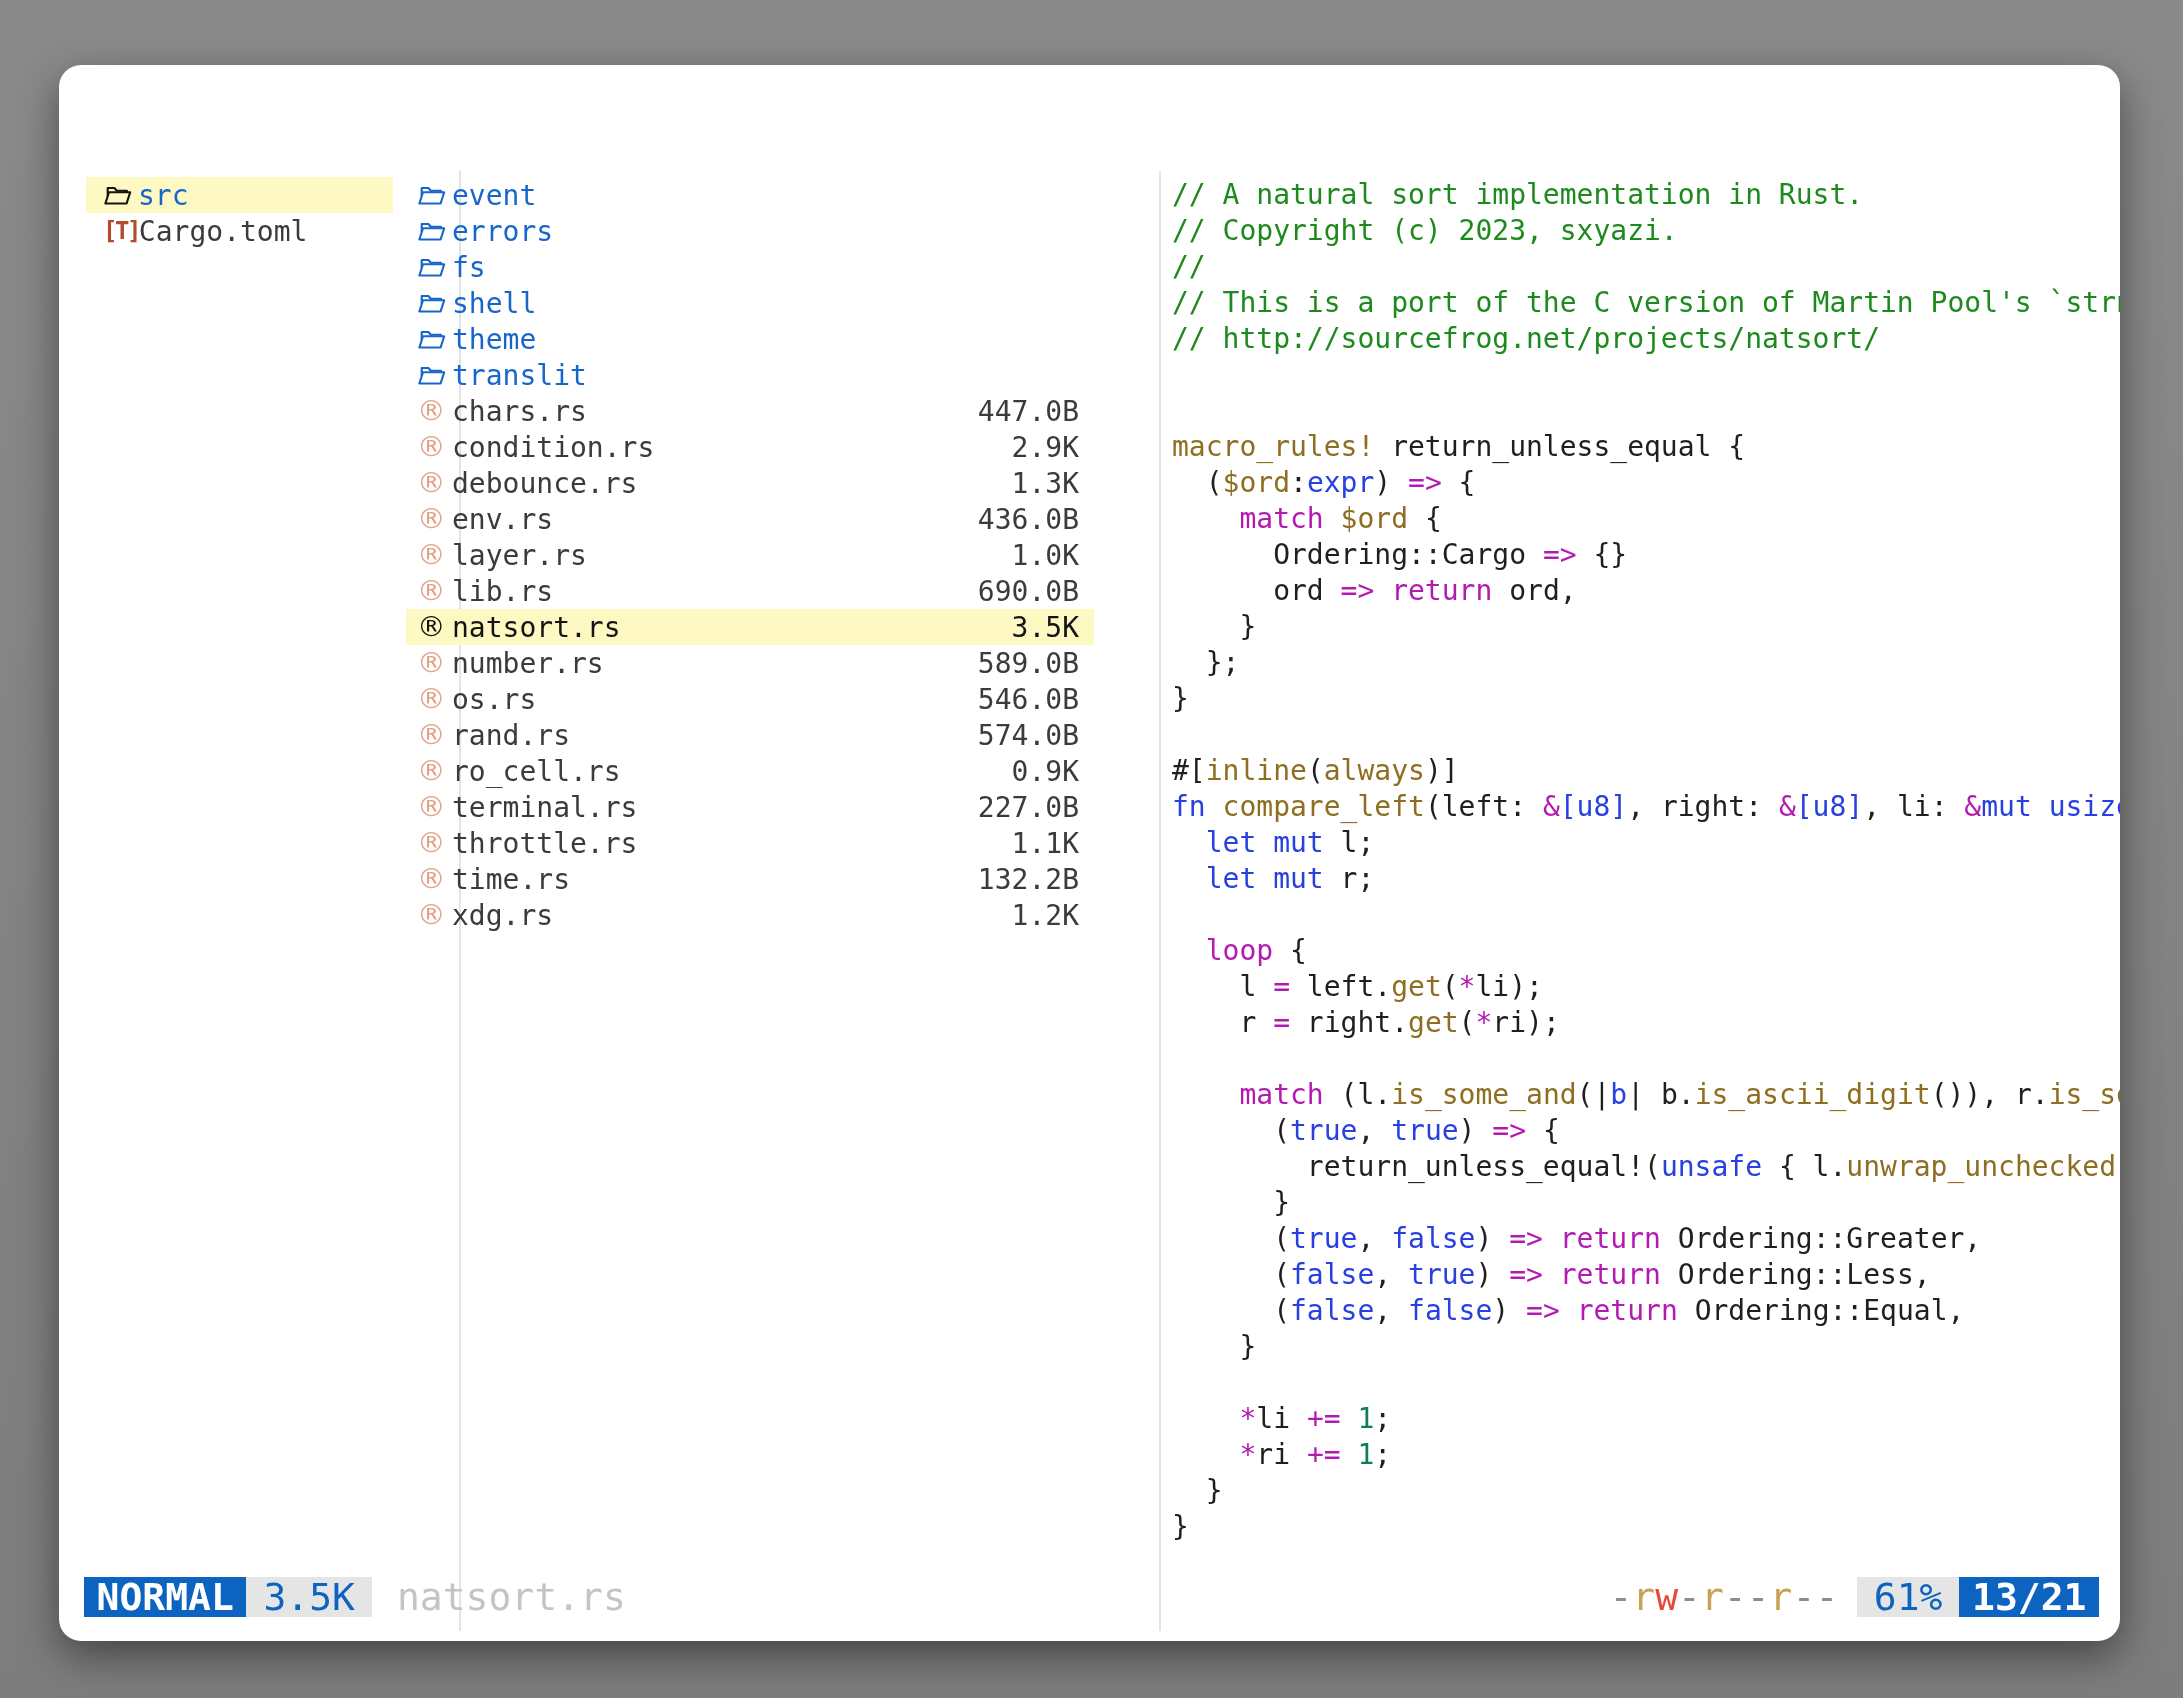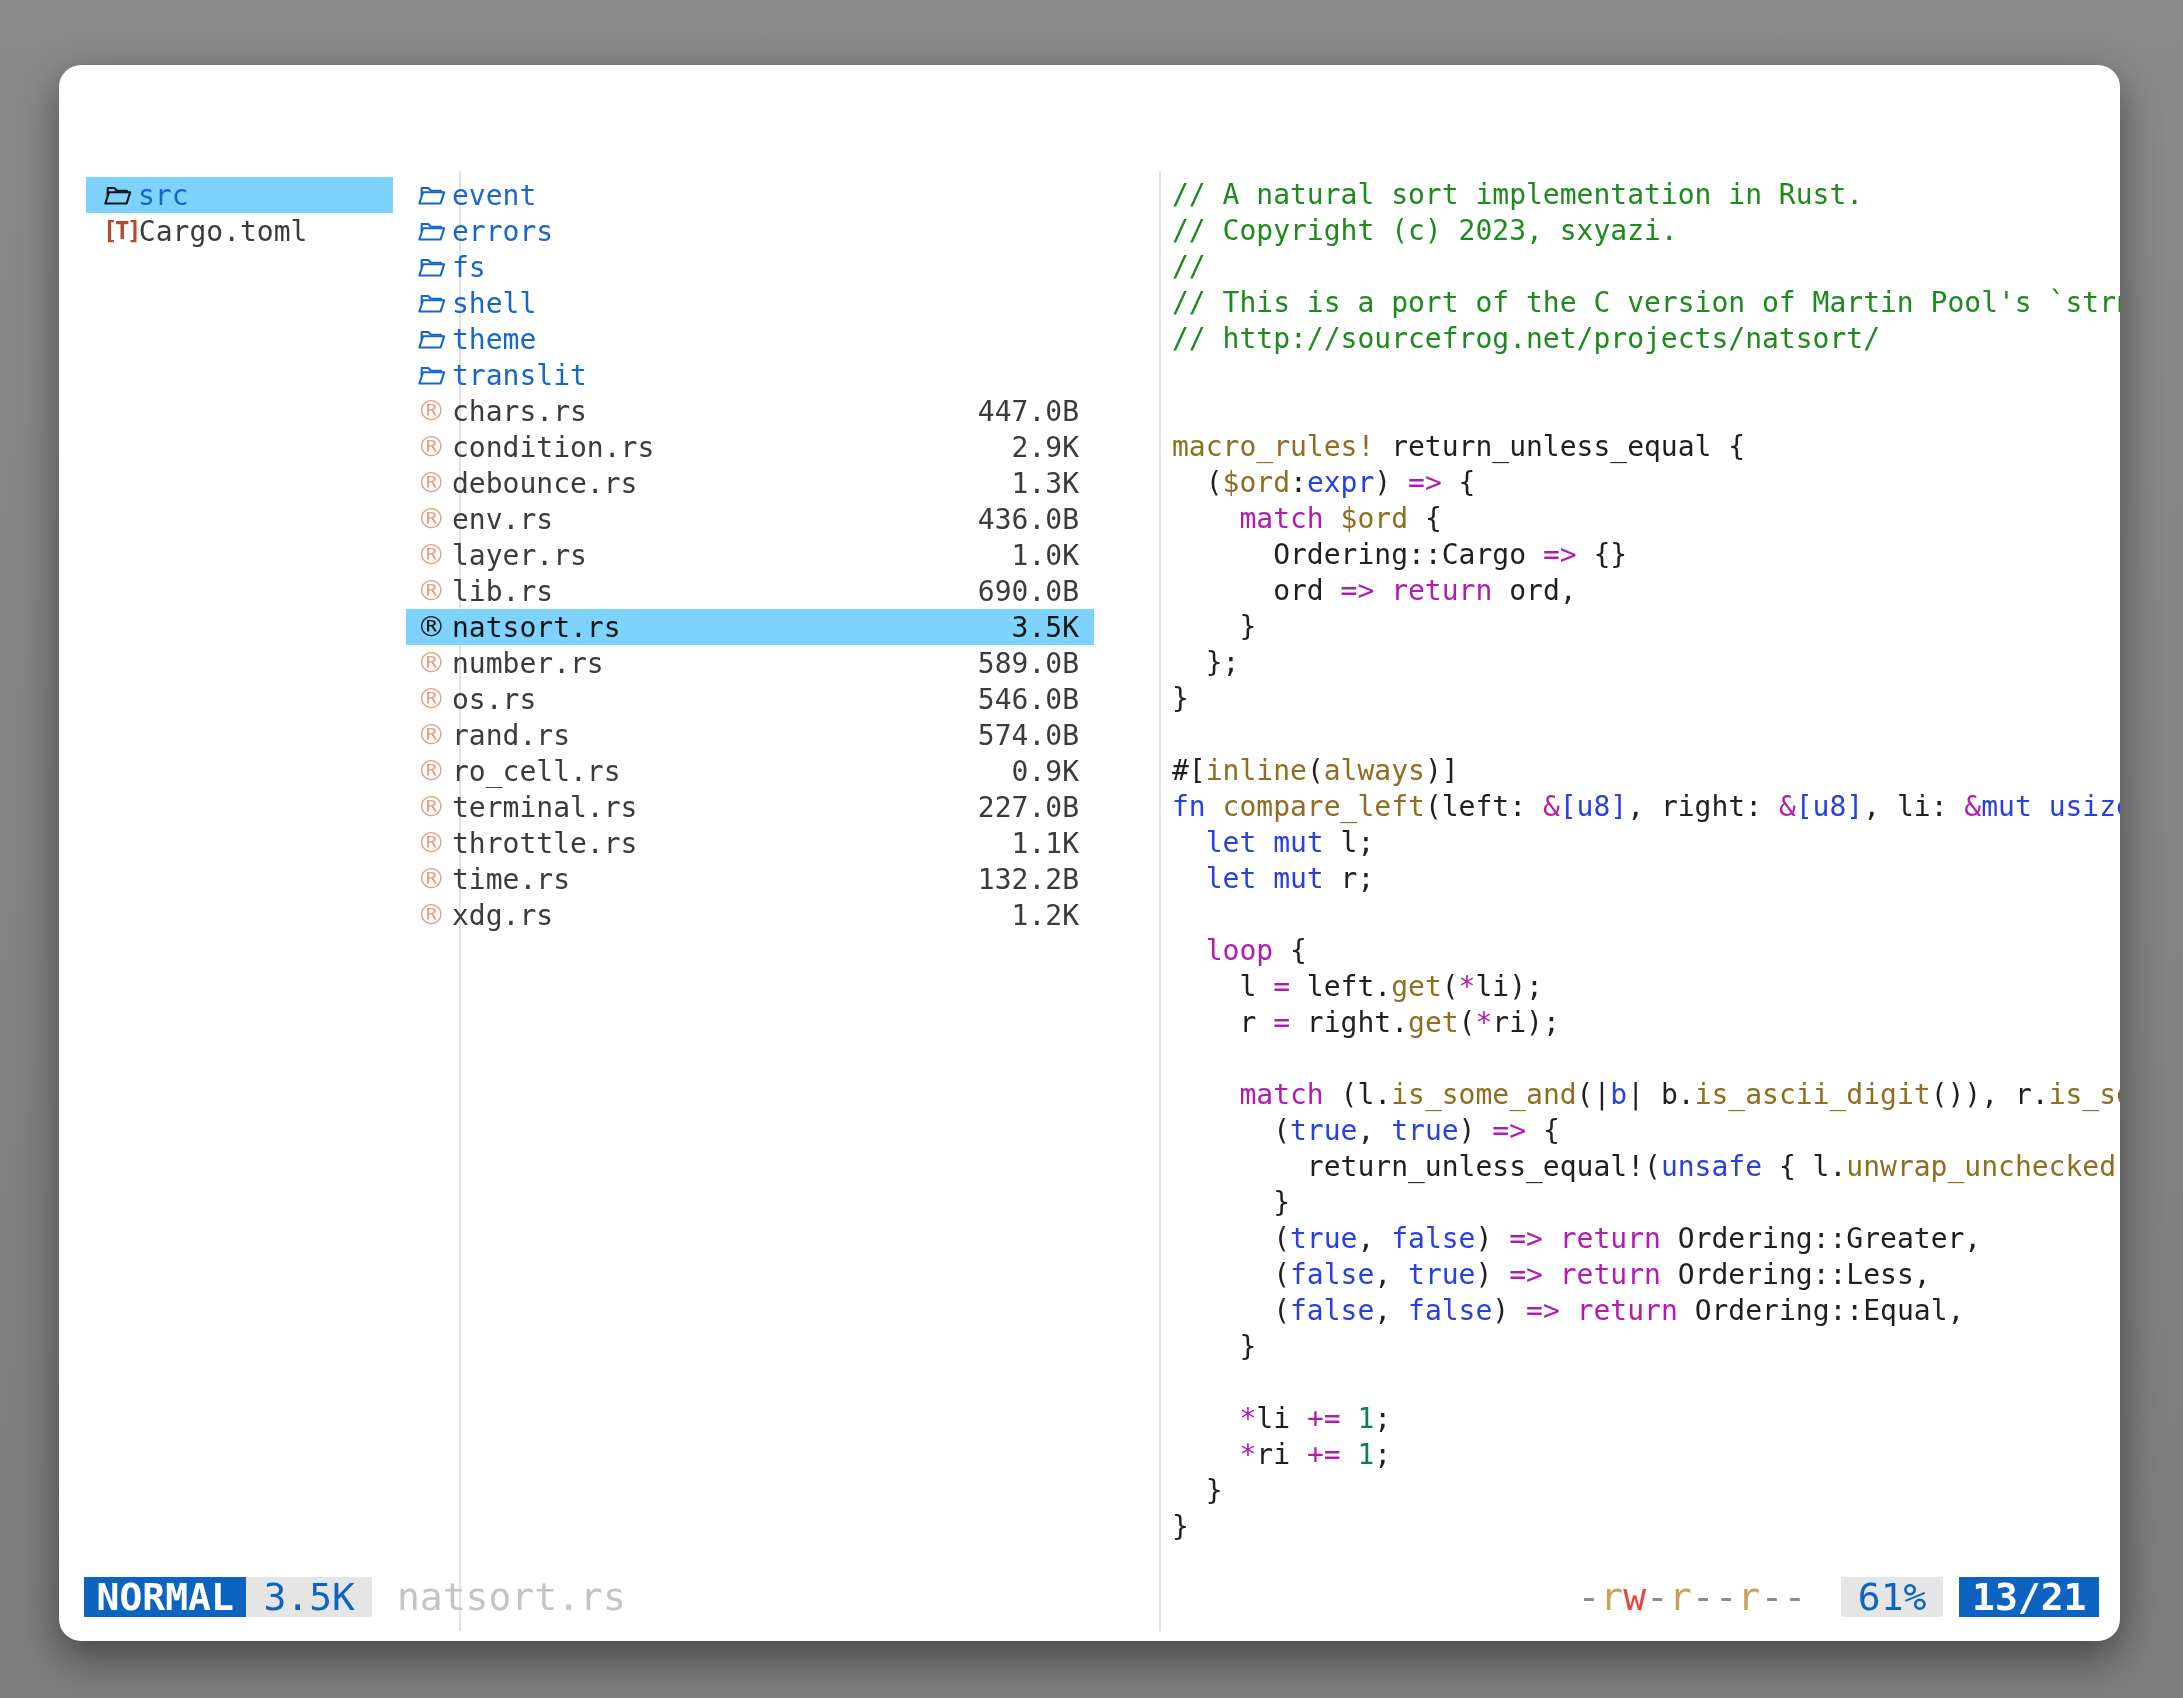--- a/index.html
+++ b/index.html
@@ -17,21 +17,21 @@
   }
   .vsep{position:absolute;top:106px;width:1.7px;height:1460px;background:#e3e3e3;}
   
   .pane{position:absolute;top:112px;}
   #pane-parent{left:27px;width:307px;}
   #pane-current{left:347px;width:688px;}
   .row{
     height:36px;display:flex;align-items:center;
     font-size:28px;color:#3b3b3b;white-space:pre;
   }
-  .row.sel{background:#7dd3fc;color:#141414;}
+  .row.sel{background:#fef9c3;color:#141414;}
   .row .icon{width:35px;flex:0 0 35px;display:inline-flex;align-items:center;justify-content:flex-start;}
   .row .fname{flex:1 1 auto;overflow:hidden;}
   .row .fsize{flex:0 0 auto;padding-right:15px;}
   .row.dir{color:#1767cb;}
   .rust-glyph{font-family:"DejaVu Sans",sans-serif;font-size:28.5px;color:#e2a285;line-height:1;}
   .row.sel .rust-glyph{color:#141414;}
   .toml-glyph{font-weight:700;font-size:24px;color:#b54a2e;letter-spacing:-2.5px;}
   .folder-svg{display:block;}
   
   #pane-parent .row{padding-left:17px;}
@@ -48,21 +48,21 @@
   .tok-b{color:#2840e0;}
   .tok-f{color:#8e6e20;}
   .tok-n{color:#0f7d55;}
   .tok-p{color:#1f1f1f;}
   
   #statusbar{
     position:absolute;left:0;bottom:22px;width:100%;height:40px;
     display:flex;align-items:flex-end;font-size:38px;
   }
   #status-left{display:flex;align-items:center;margin-left:25px;}
-  #status-right{display:flex;align-items:center;margin-left:auto;margin-right:21px;gap:16px;}
+  #status-right{display:flex;align-items:center;margin-left:auto;margin-right:21px;}
   .badge{background:#0d64c0;color:#ffffff;font-weight:700;height:40px;
          display:flex;align-items:center;padding:0 12.6px;}
   .chip{background:#e5e5e5;color:#0d64c0;height:40px;
         display:flex;align-items:center;padding:0 17px;}
   #status-filename{color:#c4c4c4;margin-left:25px;}
   #status-perms{margin-right:18.5px;letter-spacing:0;}
   .pm-d{color:#8c8c8c;}
   .pm-r{color:#c8a357;}
   .pm-w{color:#e8483c;}
 </style>

